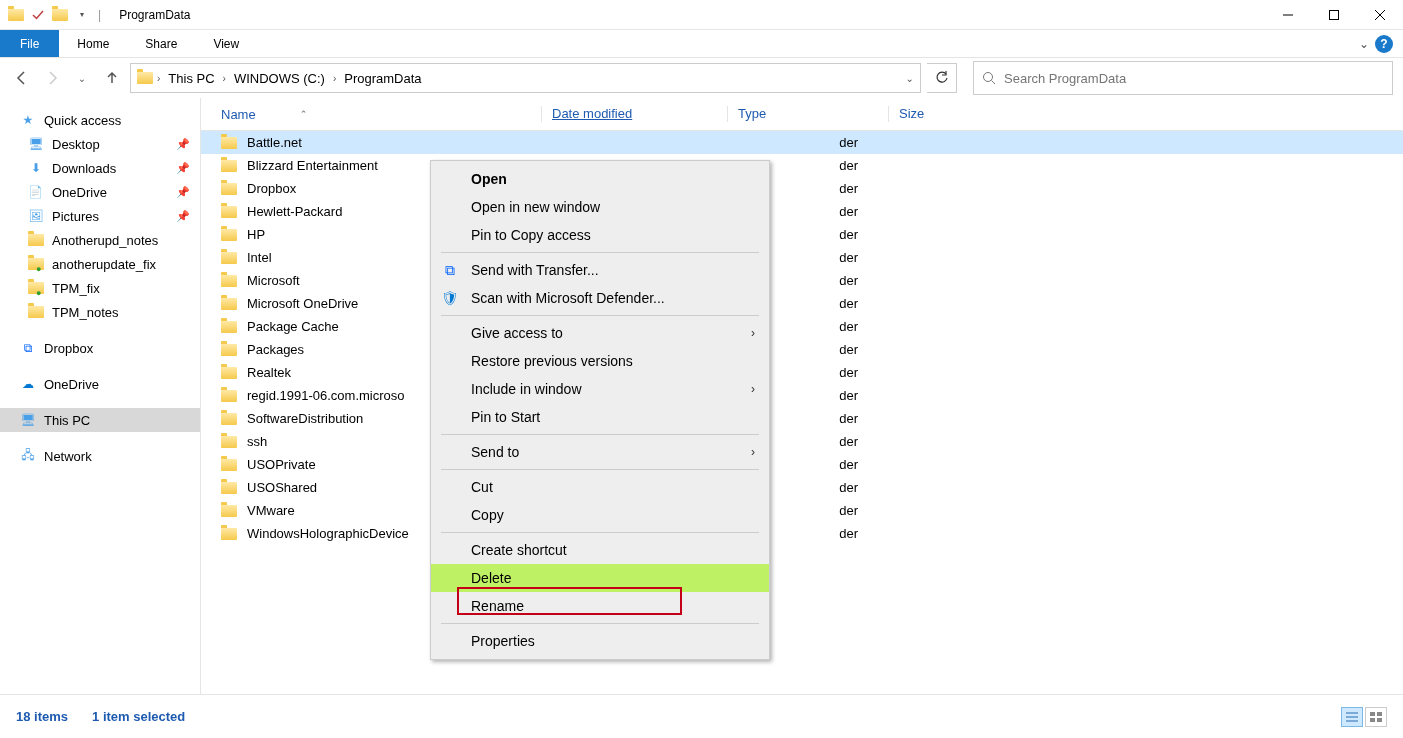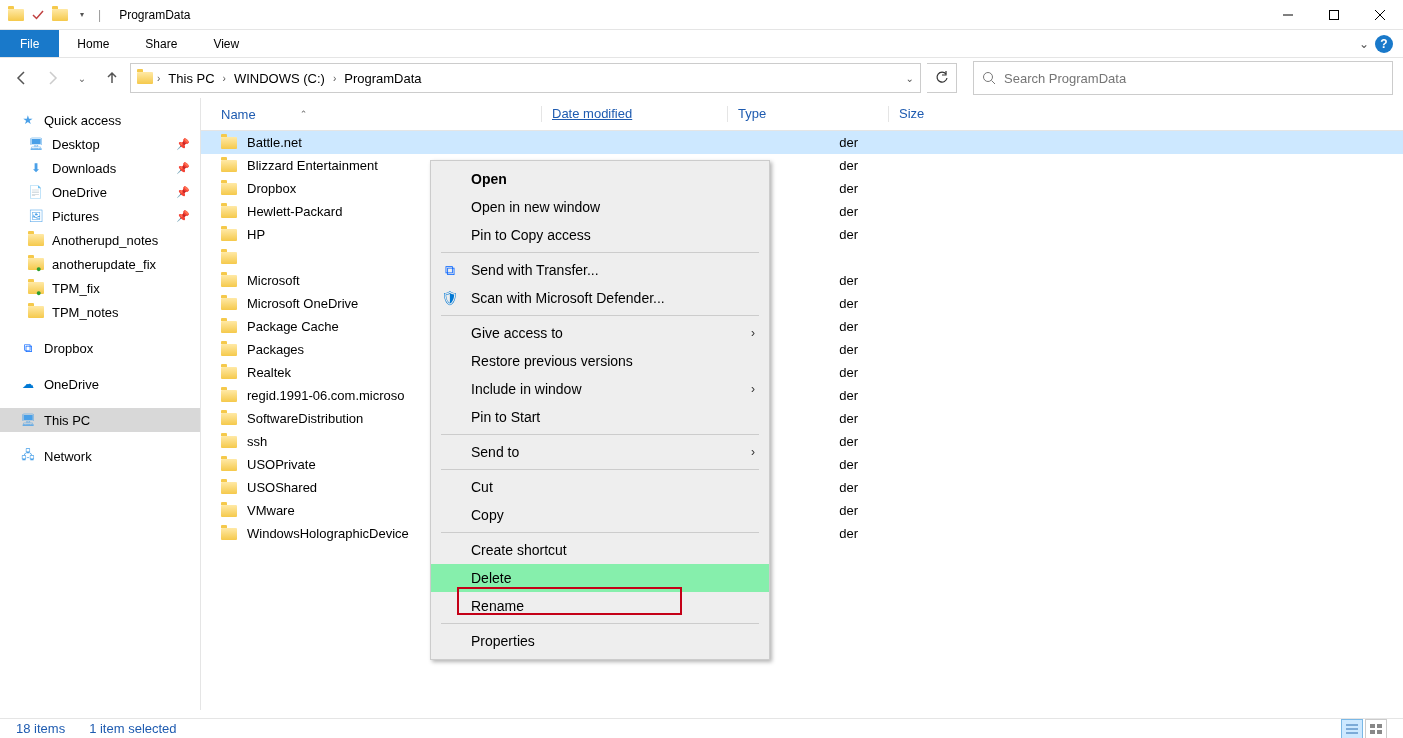--- a/index.html
+++ b/index.html
@@ -59,21 +59,21 @@
 .context-menu { position: absolute; left: 430px; top: 160px; width: 340px; background: #eee; border: 1px solid #ccc; box-shadow: 2px 2px 4px rgba(0,0,0,0.3); font-size: 14px; padding: 4px 0; }
 .ctx-item { display: flex; align-items: center; padding: 6px 14px 6px 40px; position: relative; }
 .ctx-item.bold { font-weight: bold; }
 .ctx-item .ctx-icon { position: absolute; left: 10px; width: 18px; height: 18px; display: flex; align-items: center; justify-content: center; }
 .ctx-item .submenu-arrow { margin-left: auto; font-size: 12px; color: #333; }
 .ctx-sep { height: 1px; background: #ccc; margin: 3px 10px; }
 
 .delete-highlight { position: absolute; border: 2px solid #c40017; left: 457px; top: 587px; width: 225px; height: 28px; pointer-events: none; }
 
 
-.statusbar { position: absolute; bottom: 0; left: 0; right: 0; height: 20px; display: flex; align-items: center; padding: 0 16px; font-size: 13px; color: #1e5bb0; border-top: 1px solid #e5e5e5; background: #fff; }
+.statusbar { position: absolute; bottom: 0; left: 0; right: 0; height: 44px; display: flex; align-items: center; padding: 0 16px; font-size: 13px; color: #1e5bb0; border-top: 1px solid #e5e5e5; background: #fff; font-weight: bold; }
 .statusbar .sb-right { margin-left: auto; display: flex; gap: 2px; }
 .view-btn { width: 22px; height: 20px; border: 1px solid #ccc; display: flex; align-items: center; justify-content: center; }
 .view-btn.active { background: #cde8ff; border-color: #7ab8e6; }
 
 
 .folder-icon { width: 16px; height: 12px; background: linear-gradient(#ffe9a6, #f5c94b); border-radius: 1px; position: relative; display: inline-block; }
 .folder-icon::before { content: ""; position: absolute; top: -3px; left: 0; width: 6px; height: 3px; background: #f5c94b; border-radius: 1px 1px 0 0; }
 .small-icon { width: 16px; height: 16px; display: inline-flex; align-items: center; justify-content: center; font-size: 12px; }
 .sort-arrow { font-size: 9px; color: #666; margin-left: 40px; }
 
@@ -316,20 +316,21 @@
             <span class="folder-icon"></span>
           </span>
           <span class="name-cell">HP</span>
           <span class="date-cell"></span>
           <span class="type-cell" style="text-align:right;padding-right:8px;">der</span>
         </div>
         <div class="file-row">
           <span class="icon-cell">
             <span class="folder-icon"></span>
           </span>
+          <span class="name-cell">Intel</span>
           <span class="date-cell"></span>
           <span class="type-cell" style="text-align:right;padding-right:8px;">der</span>
         </div>
         <div class="file-row">
           <span class="icon-cell">
             <span class="folder-icon"></span>
           </span>
           <span class="name-cell">Microsoft</span>
           <span class="date-cell"></span>
           <span class="type-cell" style="text-align:right;padding-right:8px;">der</span>
@@ -453,21 +454,21 @@
   <div class="ctx-sep"></div>
   <div class="ctx-item">
       <span>Send to</span>
       <span class="submenu-arrow">›</span>
     </div>
   <div class="ctx-sep"></div>
   <div class="ctx-item">Cut</div>
   <div class="ctx-item">Copy</div>
   <div class="ctx-sep"></div>
   <div class="ctx-item">Create shortcut</div>
-  <div class="ctx-item" style="background:#86efac;">Delete</div>
+  <div class="ctx-item" style="background:#bef264;">Delete</div>
   <div class="ctx-item">Rename</div>
   <div class="ctx-sep"></div>
   <div class="ctx-item">Properties</div>
 </div>
 <div class="delete-highlight"></div>
 
 <div class="statusbar">
   <span>18 items</span>
   <span style="margin-left:24px;">1 item selected</span>
   <div class="sb-right">

